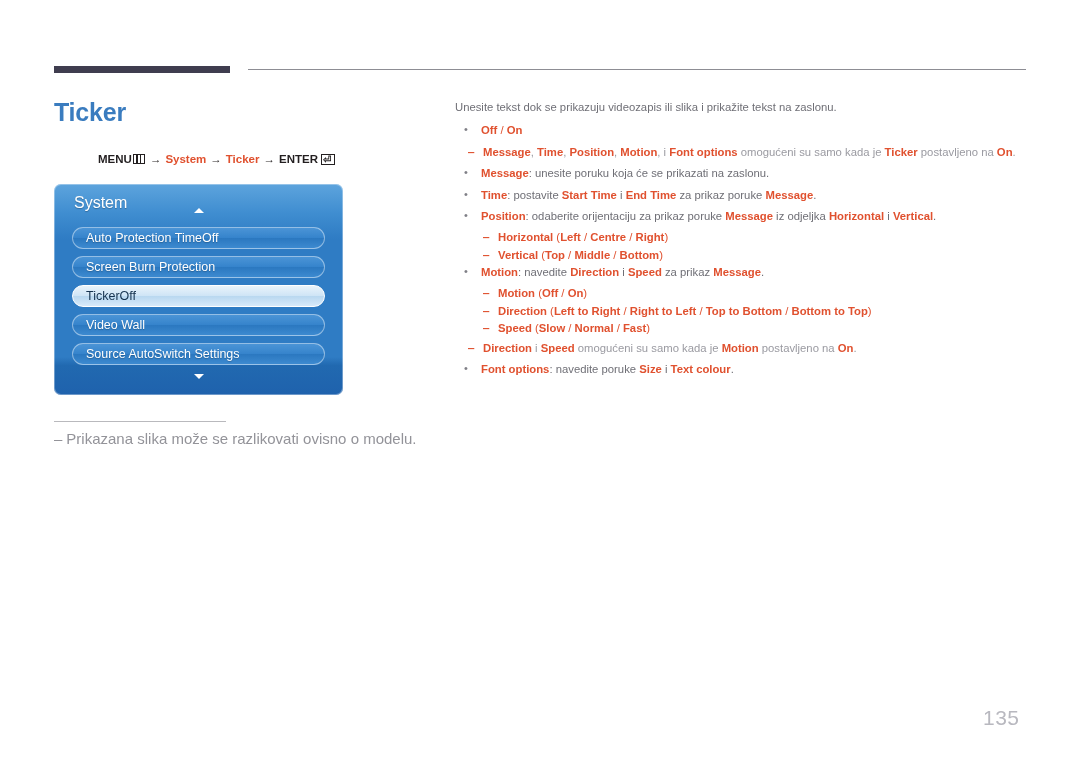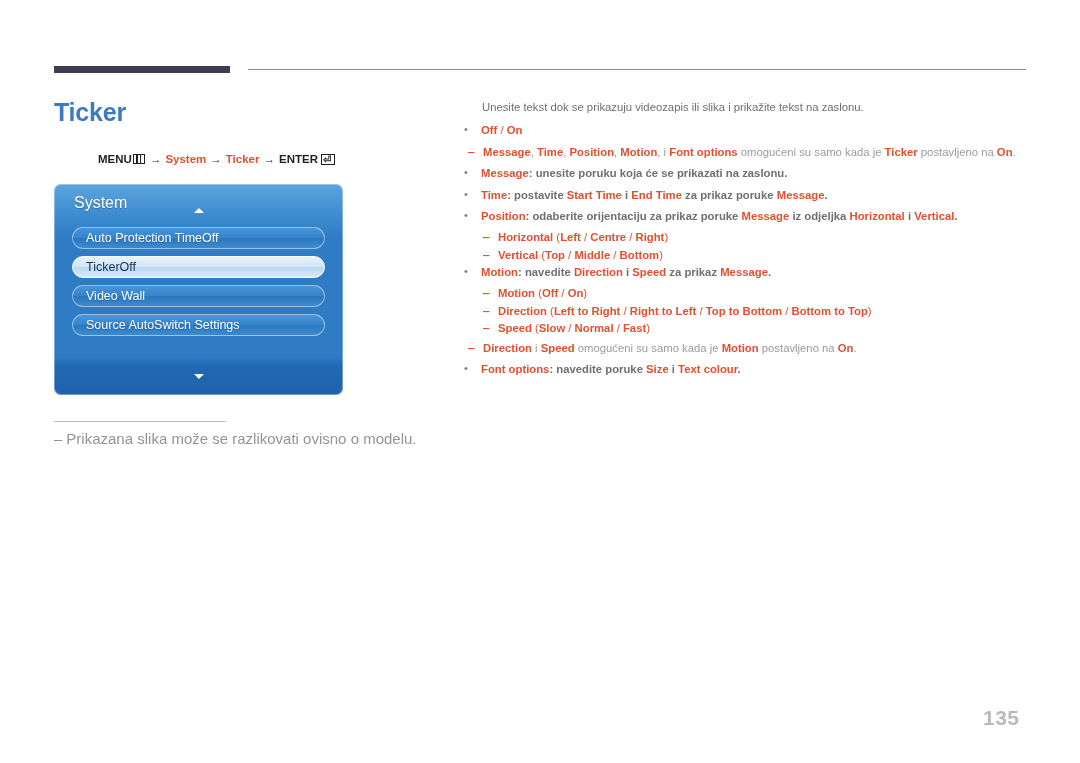--- a/index.html
+++ b/index.html
@@ -201,21 +201,21 @@
   
   .content {
     position: absolute;
     left: 455px;
     top: 99px;
     width: 575px;
     font-size: 11.3px;
     color: #6f6f76;
     line-height: 1.45;
   }
-  .intro { margin-bottom: 7px; color: #6f6f76; margin-left: 27px; }
+  .intro { margin-bottom: 7px; color: #6f6f76; }
 
   .bullet {
     position: relative;
     padding-left: 26px;
     margin-bottom: 5px;
   }
   .bullet > .marker {
     position: absolute;
     left: 9px;
     top: 0;
@@ -246,32 +246,31 @@
   .subitem > .marker {
     position: absolute;
     left: 28px;
     top: 0;
     color: #e0512f;
     font-weight: bold;
   }
 
   .o  { color: #e0512f; font-weight: bold; }
   .ol { color: #e0512f; font-weight: normal; }
-  .g  { color: #6f6f76; font-weight: bold; }
+  .g  { color: #6f6f76; font-weight: normal; }
   .gl { color: #9a9aa1; font-weight: normal; }
 
   
   .page-number {
     position: absolute;
     left: 983px;
     top: 706px;
     font-size: 21px;
     color: #b8b8bf;
     letter-spacing: 0.5px;
-    font-weight: bold;
   }
 </style>
 </head>
 <body>
 
 <div class="rule-dark"></div>
 <div class="rule-thin"></div>
 
 <div class="page-title">Ticker</div>
 
@@ -289,20 +288,24 @@
     </span>
 </div>
 
 <div class="osd">
   <div class="osd-title">System</div>
   <div class="osd-arrow-up"></div>
   <div class="osd-rows">
       <div class="osd-row">
         <span>Auto Protection Time</span>
         <span class="value">Off</span>
+      </div>
+      <div class="osd-row">
+        <span>Screen Burn Protection</span>
+        <span class="value"></span>
       </div>
       <div class="osd-row selected">
         <span>Ticker</span>
         <span class="value">Off</span>
       </div>
       <div class="osd-row">
         <span>Video Wall</span>
         <span class="value"></span>
       </div>
       <div class="osd-row">

